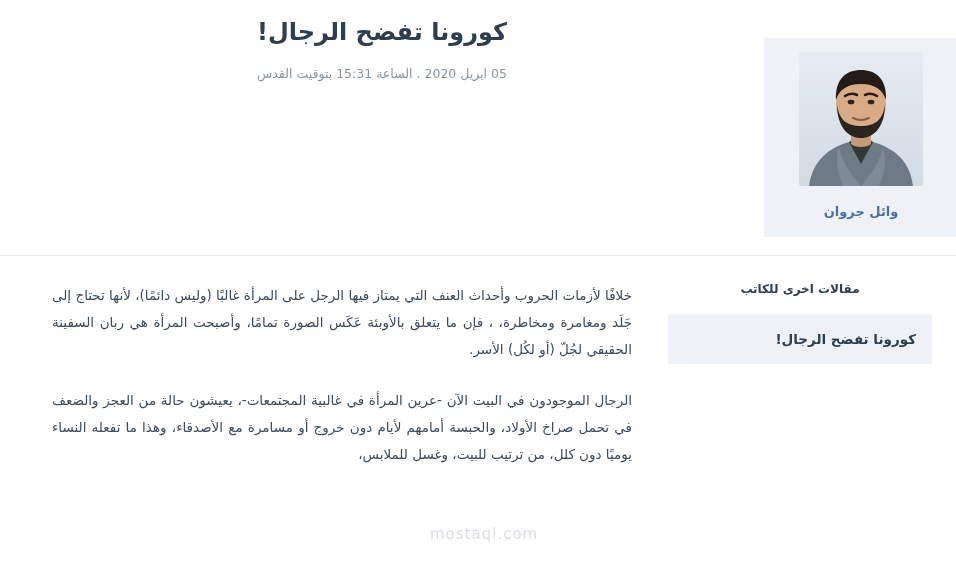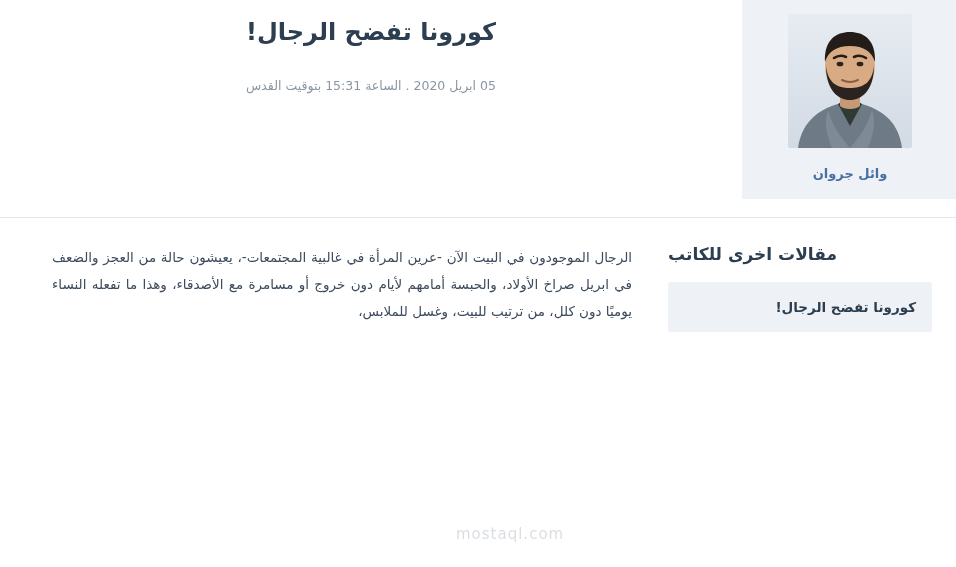--- a/index.html
+++ b/index.html
@@ -36,36 +36,37 @@
   }
   .article-title {
     font-size: 24px;
     font-weight: bold;
     color: #2c3e50;
     margin: 8px 0 0 0;
     line-height: 1.4;
     text-align: center;
   }
   .article-date {
-    margin-top: 28px;
+    margin-top: 16px;
     font-size: 12.5px;
     color: #8a96a3;
     text-align: center;
     letter-spacing: 0;
   }
 
   
   .author-card {
-    width: 214px;
+    width: 192px;
     min-height: 199px;
     background: #eef2f7;
     box-sizing: border-box;
     padding: 14px 14px 12px 16px;
     text-align: center;
     flex: 0 0 auto;
+    margin-top: 38px;
   }
   .author-photo {
     width: 124px;
     height: 134px;
     margin: 0 auto;
     border-radius: 3px;
     overflow: hidden;
     background: #cfd8e3;
     position: relative;
   }
@@ -106,42 +107,42 @@
   }
 
   
   .sidebar {
     flex: 0 0 auto;
     width: 300px;
     padding: 0 24px 0 12px;
     box-sizing: border-box;
   }
   .sidebar-title {
-    font-size: 17px;
+    font-size: 12px;
     font-weight: bold;
     color: #2c3e50;
-    text-align: left;
+    text-align: center;
     margin: 0 0 18px 0;
   }
   .related-item {
     background: #eef2f7;
     border-radius: 3px;
     padding: 17px 16px;
     margin-bottom: 14px;
     font-size: 13.5px;
     font-weight: bold;
     color: #2c3e50;
     text-align: right;
     cursor: pointer;
   }
 
   
   .watermark {
     position: absolute;
-    left: 456px;
+    left: 430px;
     top: 525px;
     font-size: 15px;
     color: rgba(150,160,172,0.35);
     letter-spacing: 1px;
     font-family: "DejaVu Sans", "Liberation Sans", sans-serif;
     pointer-events: none;
     text-align: right;
   }
 </style>
 </head>
@@ -197,20 +198,21 @@
   <div class="divider"></div>
 
   <div class="body-wrap">
 
     <div class="sidebar">
       <div class="sidebar-title">مقالات اخرى للكاتب</div>
       <div class="related-item">كورونا تفضح الرجال!</div>
     </div>
 
     <div class="article-body">
-      <p>الرجال الموجودون في البيت الآن -عرين المرأة في غالبية المجتمعات-، يعيشون حالة من العجز والضعف في ابريل صراخ الأولاد، والحبسة أمامهم لأيام دون خروج أو مسامرة مع الأصدقاء، وهذا ما تفعله النساء يوميًا دون كلل، من ترتيب للبيت، وغسل للملابس،</p>
+      <p>خلافًا لأزمات الحروب وأحداث العنف التي يمتاز فيها الرجل على المرأة غالبًا (وليس دائمًا)، لأنها تحتاج إلى جَلَد ومغامرة ومخاطرة، ، فإن ما يتعلق بالأوبئة عَكَس الصورة تمامًا، وأصبحت المرأة هي ربان السفينة الحقيقي لجُلّ (أو لكُل) الأسر.</p>
+      <p>الرجال الموجودون في البيت الآن -عرين المرأة في غالبية المجتمعات-، يعيشون حالة من العجز والضعف في تحمل صراخ الأولاد، والحبسة أمامهم لأيام دون خروج أو مسامرة مع الأصدقاء، وهذا ما تفعله النساء يوميًا دون كلل، من ترتيب للبيت، وغسل للملابس،</p>
     </div>
 
   </div>
 
   <div class="watermark">mostaql.com</div>
 
 </div>
 
 </body></html>

